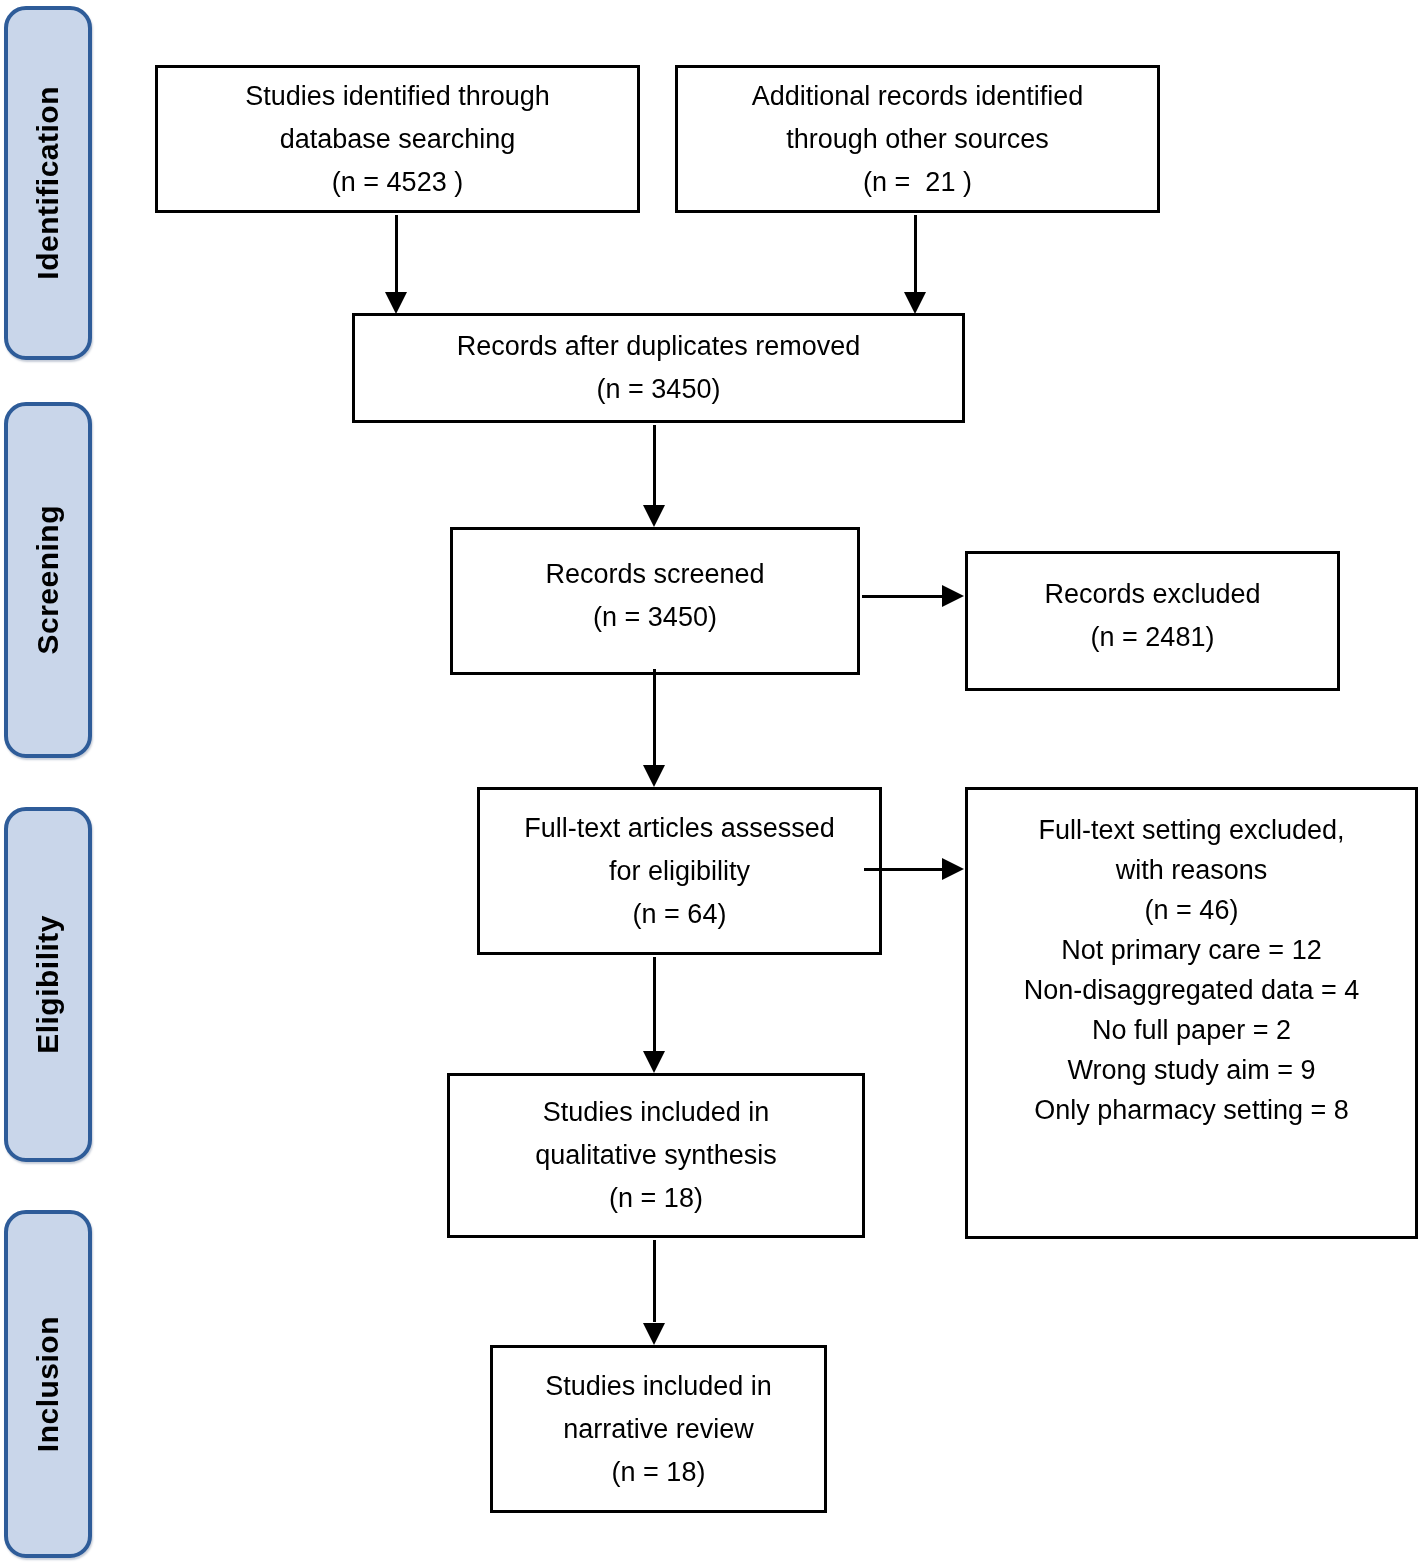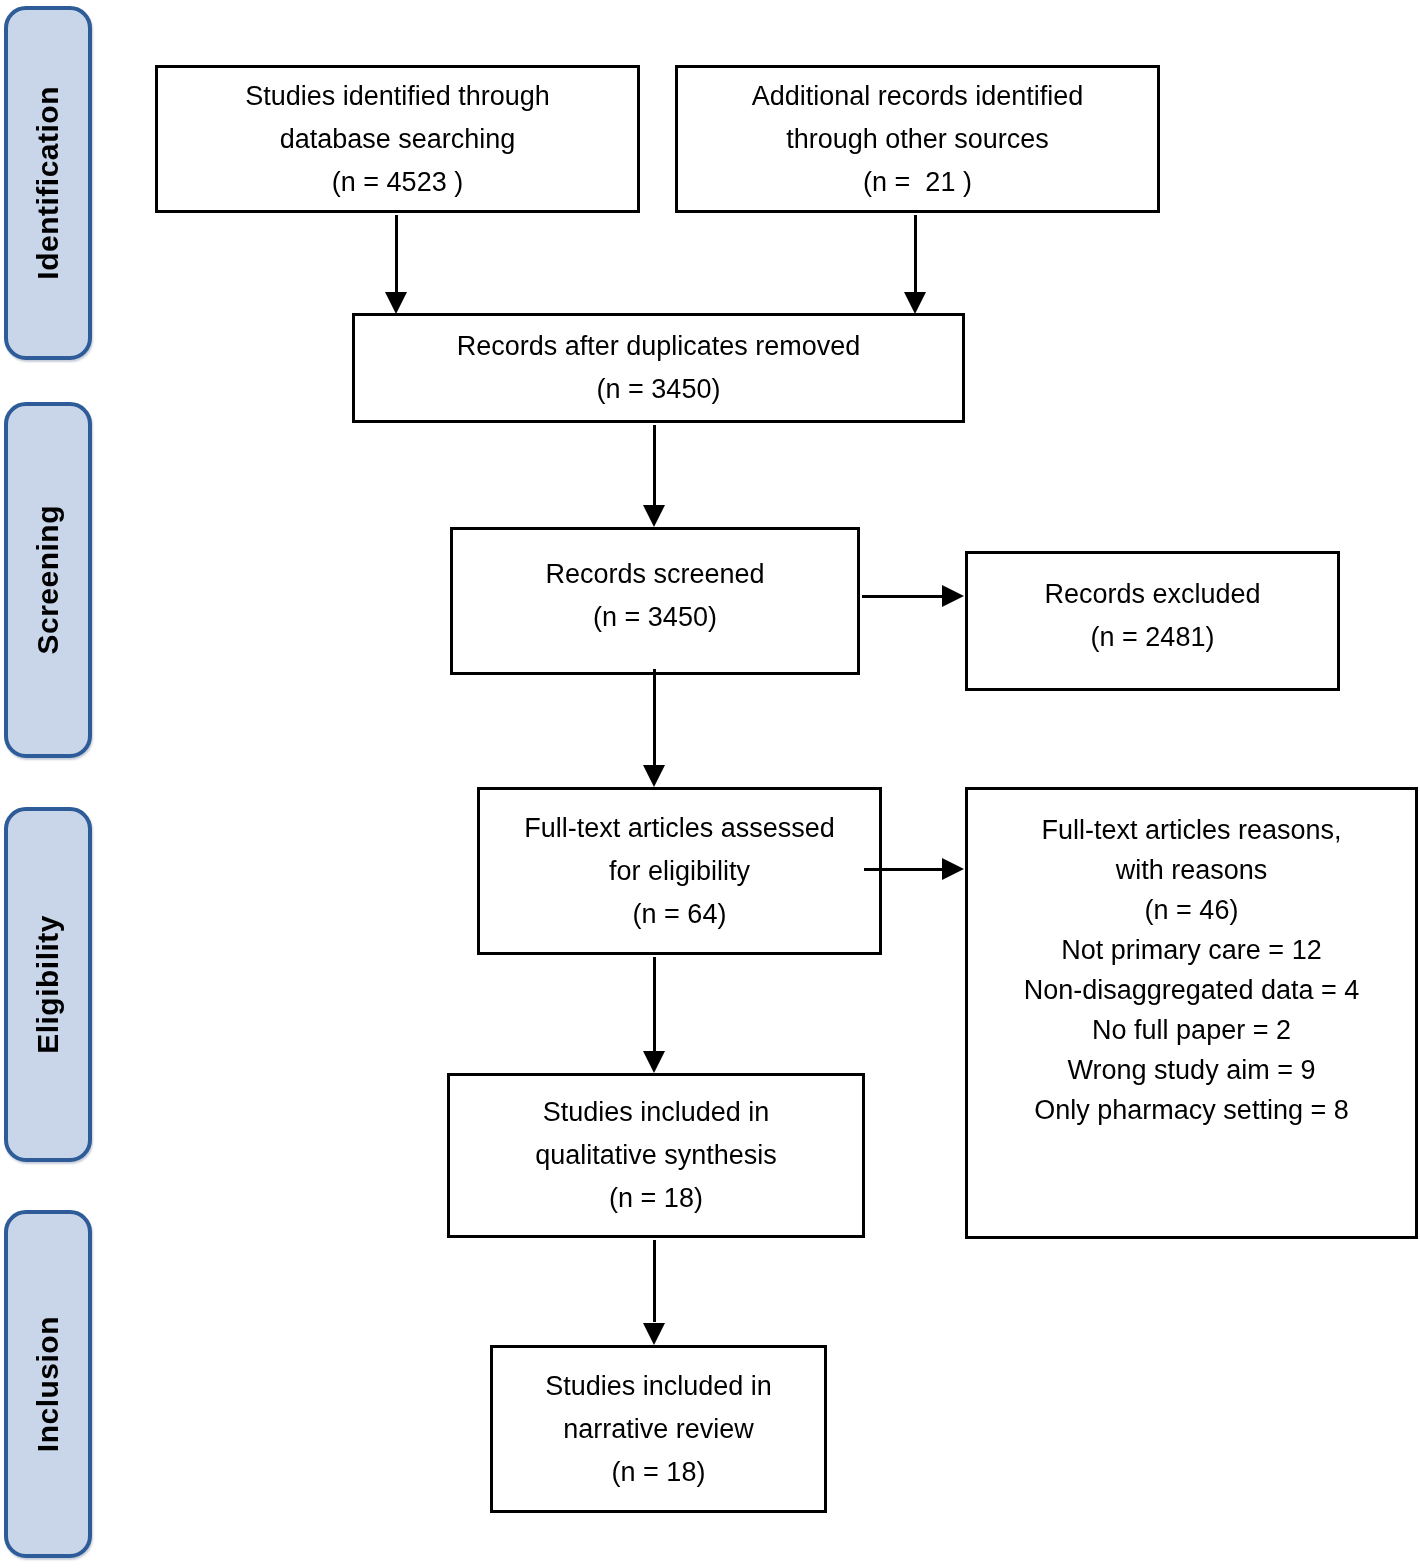--- a/index.html
+++ b/index.html
@@ -153,21 +153,21 @@
     <div class="ln">(n = 2481)</div>
   </div>
 
   <div class="box" id="b6">
     <div class="ln">Full-text articles assessed</div>
     <div class="ln">for eligibility</div>
     <div class="ln">(n = 64)</div>
   </div>
 
   <div class="box" id="b7">
-    <div class="ln">Full-text articles reasons,</div>
+    <div class="ln">Full-text setting excluded,</div>
     <div class="ln">with reasons</div>
     <div class="ln">(n = 46)</div>
     <div class="ln">Not primary care = 12</div>
     <div class="ln">Non-disaggregated data = 4</div>
     <div class="ln">No full paper = 2</div>
     <div class="ln">Wrong study aim = 9</div>
     <div class="ln">Only pharmacy setting = 8</div>
   </div>
 
   <div class="box" id="b8">

